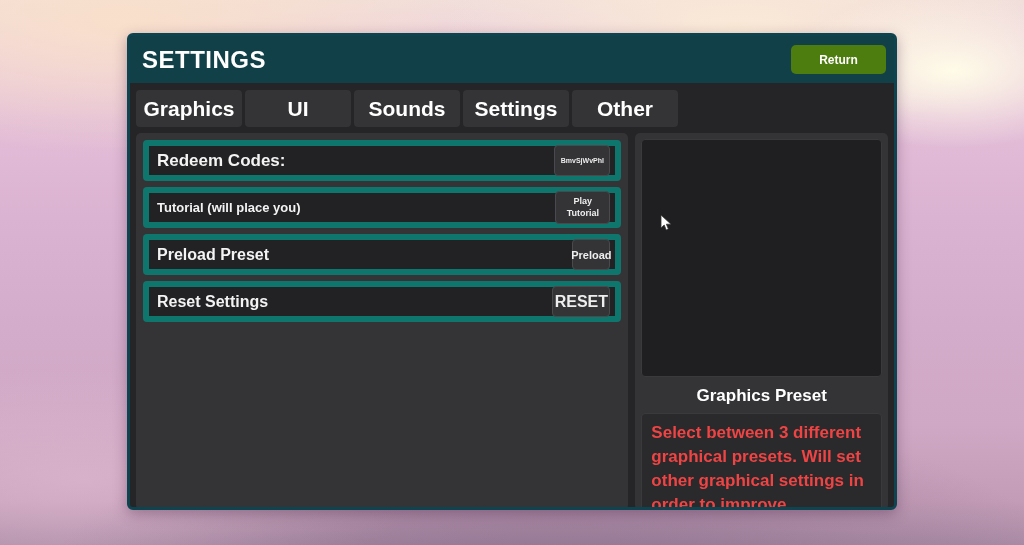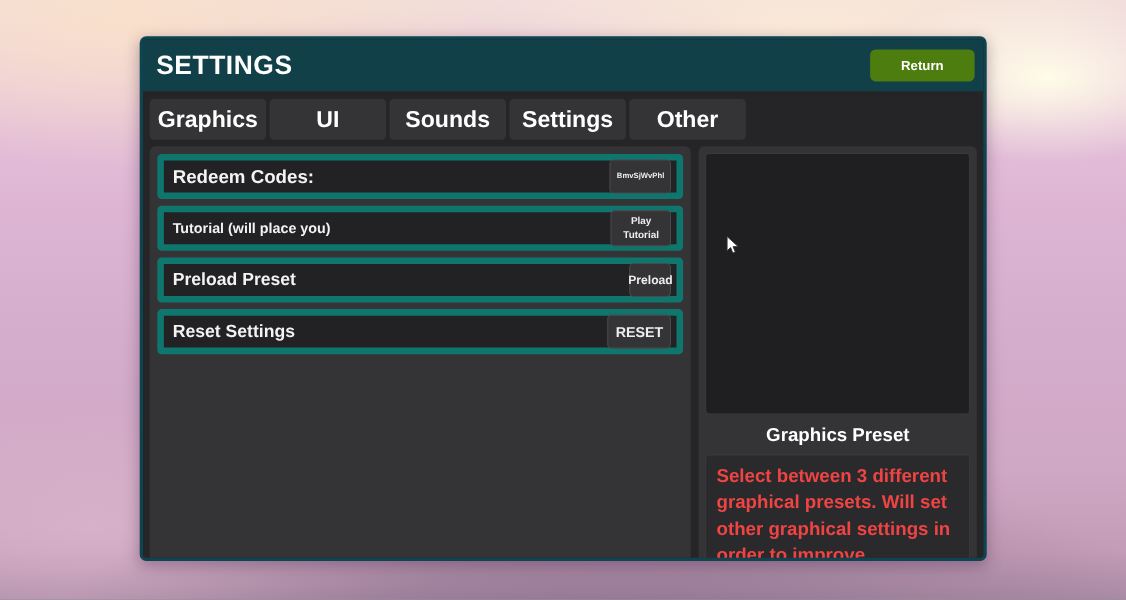--- a/index.html
+++ b/index.html
@@ -57,21 +57,21 @@
   .lbl-md { font-size:16px; }
   .lbl-sm { font-size:13px; }
   .row-btn {
     background:#343336; border:1px solid #4a494d; border-radius:4px;
     color:#eee; font-family:inherit; font-weight:bold; cursor:pointer;
     display:flex; align-items:center; justify-content:center; text-align:center;
   }
   .btn-code    { width:56px; height:31px; font-size:7px;  }
   .btn-twoline { width:55px; height:33px; font-size:9px; line-height:1.25; padding:0 6px; }
   .btn-preload { width:38px; height:31px; font-size:11px; }
-  .btn-reset   { width:58px; height:31px; font-size:13px; }
+  .btn-reset   { width:58px; height:31px; font-size:16px; }
 
   .right-col {
     width:254px; height:377px; background:#343336; border-radius:5px; padding:6px;
     display:flex; flex-direction:column;
   }
   .preview-box {
     height:238px; background:#1f1e21; border:1px solid #3a393c; border-radius:4px;
     position:relative; flex:0 0 auto;
   }
   .preview-title {

